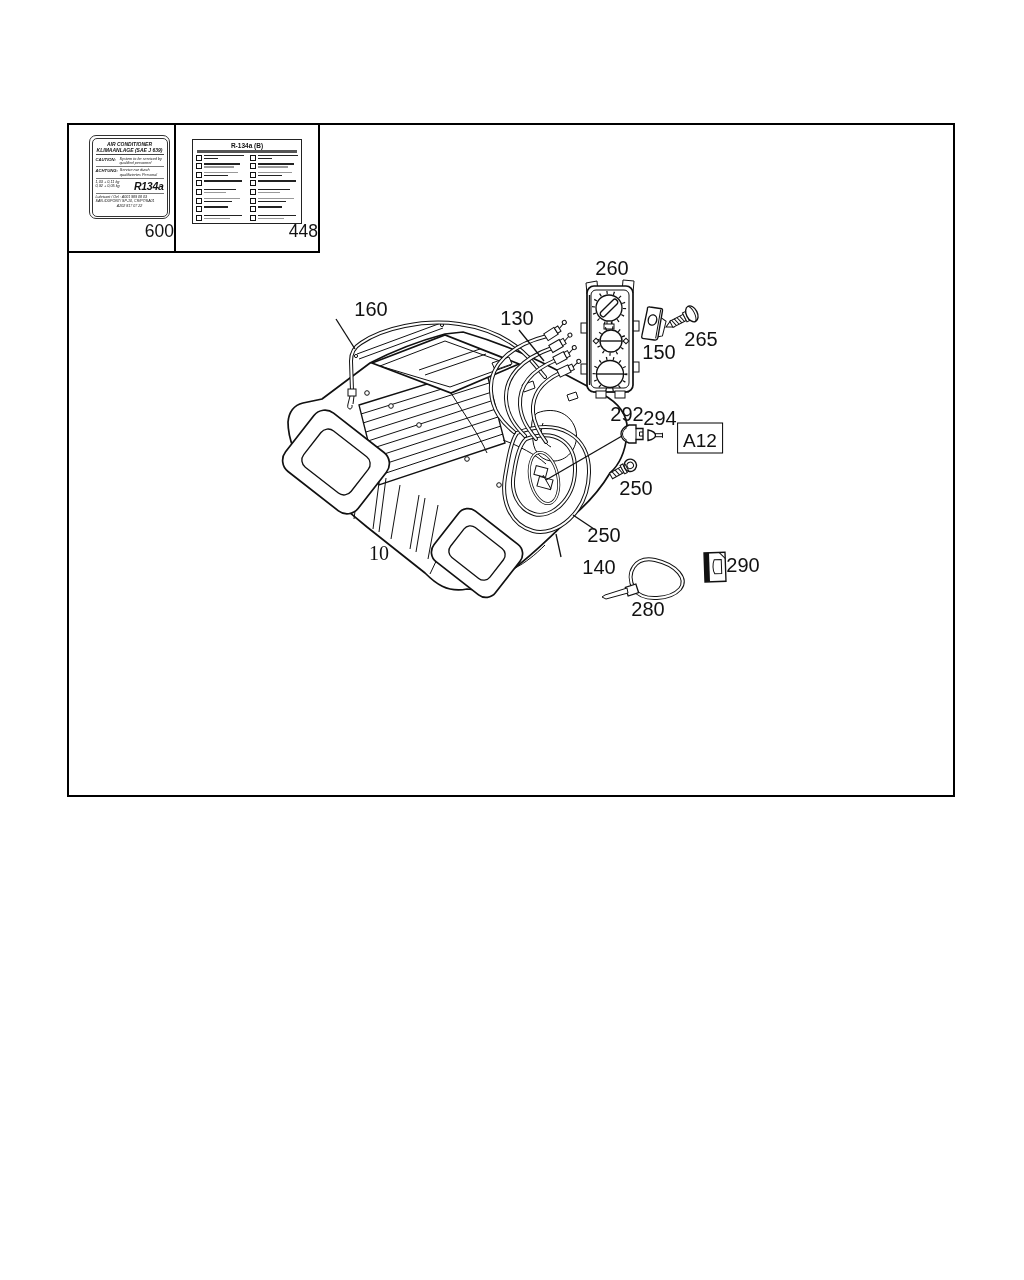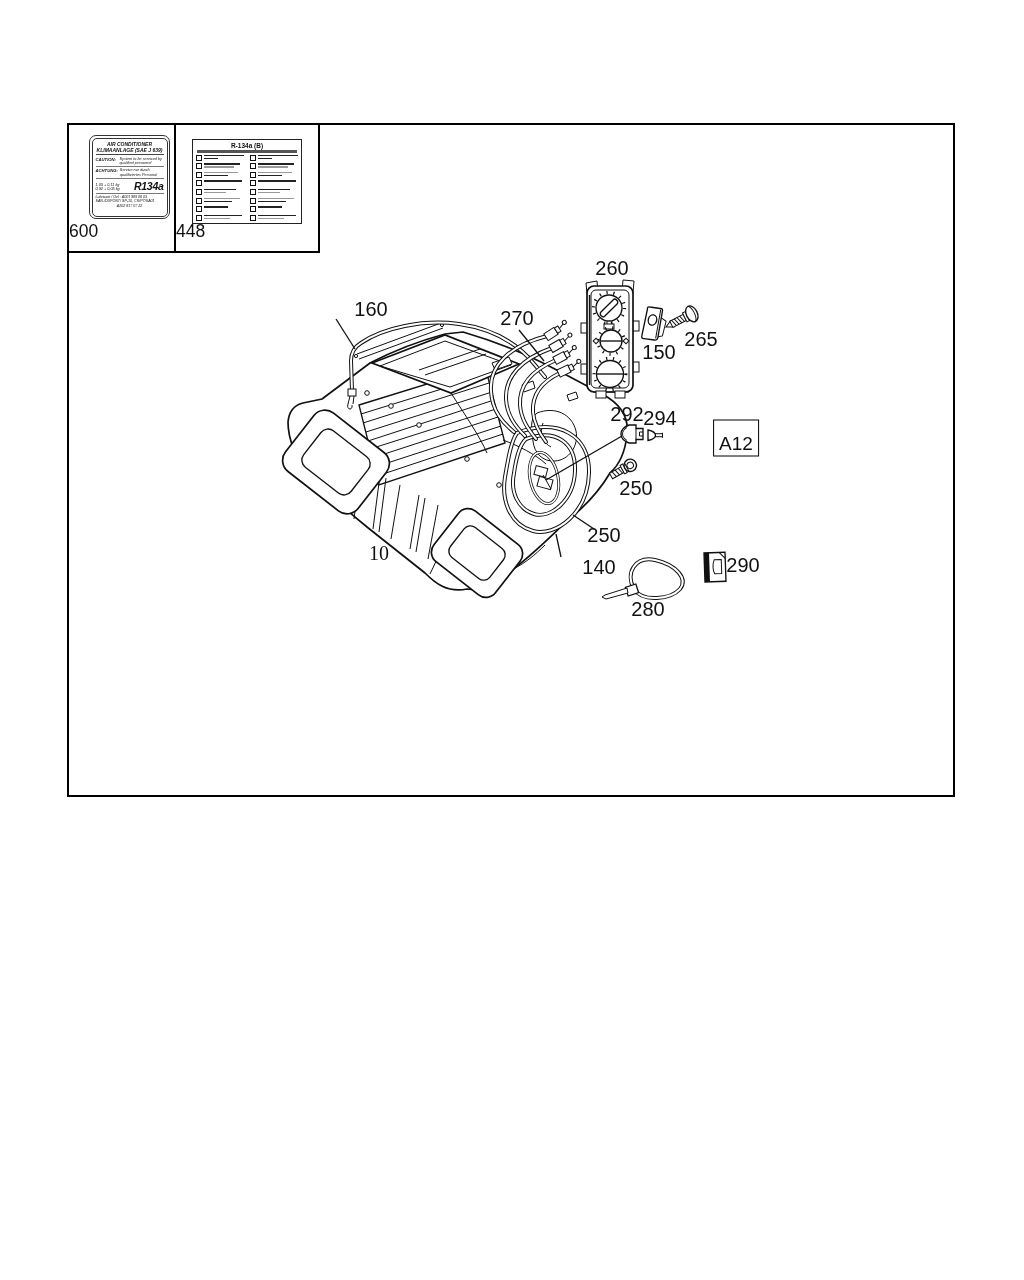--- a/index.html
+++ b/index.html
@@ -3,54 +3,54 @@
 <meta charset="utf-8">
 <style>
   html,body{margin:0;padding:0;background:#fff;}
   .page{position:relative;width:1024px;height:1280px;background:#fff;overflow:hidden;
         font-family:"Liberation Sans","DejaVu Sans",sans-serif;color:#111;}
   .frame{position:absolute;left:67px;top:123px;width:888px;height:674px;
          border:2px solid #000;box-sizing:border-box;}
   .cell{position:absolute;top:0;box-sizing:border-box;border-right:2px solid #000;border-bottom:2px solid #000;background:#fff;}
   .cellA{left:0;width:107px;height:128px;}
   .cellB{left:107px;width:144px;height:128px;}
-  .cell-callout{position:absolute;left:0;right:0;top:96px;text-align:left;
+  .cell-callout{position:absolute;left:0;right:0;top:96px;text-align:right;
                 font-size:17.5px;color:#111;}
   
   .sticker600{position:absolute;left:20px;top:10px;width:81px;height:84px;
               border:1.5px solid #333;border-radius:7px;box-sizing:border-box;padding:1.5px;}
   .s600-inner{width:100%;height:100%;border:1px solid #333;border-radius:5px;box-sizing:border-box;
               padding:2px 3px;overflow:hidden;}
   .s600-title{font-size:5px;font-weight:bold;font-style:italic;text-align:center;line-height:1.2;white-space:nowrap;}
   .s600-title.u{border-bottom:1px solid #444;padding-bottom:1px;margin-bottom:1px;}
   .s600-row{display:flex;gap:2px;border-bottom:1px solid #777;padding:1px 0;}
   .s600-row .h{font-size:4.2px;font-weight:bold;font-style:italic;flex:0 0 22px;}
   .s600-row .t{font-size:3.8px;font-style:italic;line-height:1.15;}
-  .s600-charge{display:flex;align-items:flex-end;gap:2px;border-bottom:1px solid #777;padding:1px 0;}
+  .s600-charge{display:flex;align-items:flex-start;gap:2px;border-bottom:1px solid #777;padding:1px 0;}
   .s600-charge .cl{font-size:3.8px;font-style:italic;line-height:1.2;flex:1;white-space:nowrap;}
   .r134a{font-size:10.5px;font-weight:bold;font-style:italic;letter-spacing:-0.3px;}
   .s600-lub{font-size:3.6px;font-style:italic;line-height:1.25;padding-top:1px;white-space:nowrap;}
   .s600-lub .pn{text-align:center;}
   
   .sticker605{position:absolute;left:16px;top:14px;width:110px;height:85px;
               border:1.5px solid #222;box-sizing:border-box;padding:2px 3px;overflow:hidden;}
   .s605-title{font-size:6.5px;font-weight:bold;text-align:center;line-height:1.1;}
   .s605-bar{height:2.5px;background:#555;margin:1px 1px 2px 1px;}
   .s605-cols{display:flex;gap:6px;}
   .s605-col{flex:1;}
   .s605-row{display:flex;gap:2px;margin-bottom:2.6px;align-items:flex-start;}
   .s605-sq{width:4px;height:4px;border:1px solid #111;flex:0 0 auto;}
   .s605-bars{flex:1;}
   .s605-b{height:1.4px;background:#222;margin-bottom:1.6px;}
   .s605-b.g{background:#999;}
   
   .art{position:absolute;left:-2px;top:-2px;width:888px;height:674px;}
   .callout-layer{position:absolute;left:-2px;top:-2px;width:888px;height:674px;pointer-events:none;}
   .callout{position:absolute;transform:translate(-50%,-50%);font-size:20px;color:#111;white-space:nowrap;}
-  .callout.boxed{border:1.8px solid #000;padding:12px 5px 1px 5px;background:#fff;font-size:19px;margin-left:36px;}
+  .callout.boxed{border:1.8px solid #000;padding:6px 5px 1px 5px;background:#fff;font-size:19px;}
   
   .thick{stroke:#111;stroke-width:1.7;}
   .mid{stroke:#111;stroke-width:1.35;}
   .thin{stroke:#111;stroke-width:1;}
   .ticks{fill:none;stroke:#111;stroke-width:3.2;stroke-dasharray:1.2 5.8;}
   .tu{fill:none;stroke:#111;stroke-width:4;stroke-linecap:round;}
   .to{fill:none;stroke:#fff;stroke-width:2;stroke-linecap:round;}
   .tu2{fill:none;stroke:#111;stroke-width:3;stroke-linecap:round;}
   .to2{fill:none;stroke:#fff;stroke-width:1.5;stroke-linecap:round;}
   .leader{stroke:#111;stroke-width:1.3;}
@@ -438,21 +438,21 @@
         <line class="leader" x1="527" y1="406" x2="506" y2="392"></line>
         <line class="leader" x1="494" y1="434" x2="489" y2="411"></line>
         <line class="leader" x1="555" y1="313" x2="479" y2="357"></line>
       </g>
     </svg>
 
     <div class="callout-layer" id="callout-layer">
         <div class="callout" style="left: 312px; top: 430px; font-family: Liberation Serif, serif;">10</div>
         <div class="callout" style="left: 537px; top: 412px;">250</div>
         <div class="callout" style="left: 496px; top: 444px; margin-left: 36px;">140</div>
-        <div class="callout" style="left: 450px; top: 195px;">270</div>
+        <div class="callout" style="left: 450px; top: 195px;">130</div>
         <div class="callout" style="left: 264px; top: 186px; margin-left: 40px;">160</div>
         <div class="callout" style="left: 569px; top: 365px;">250</div>
         <div class="callout" style="left: 545px; top: 145px;">260</div>
         <div class="callout" style="left: 634px; top: 216px;">265</div>
         <div class="callout" style="left: 592px; top: 229px;">150</div>
         <div class="callout" style="left: 581px; top: 486px;">280</div>
         <div class="callout" style="left: 676px; top: 442px;">290</div>
         <div class="callout" style="left: 560px; top: 291px;">292</div>
         <div class="callout" style="left: 593px; top: 295px;">294</div>
         <div class="callout boxed" style="left: 633px; top: 315px;">A12</div>

